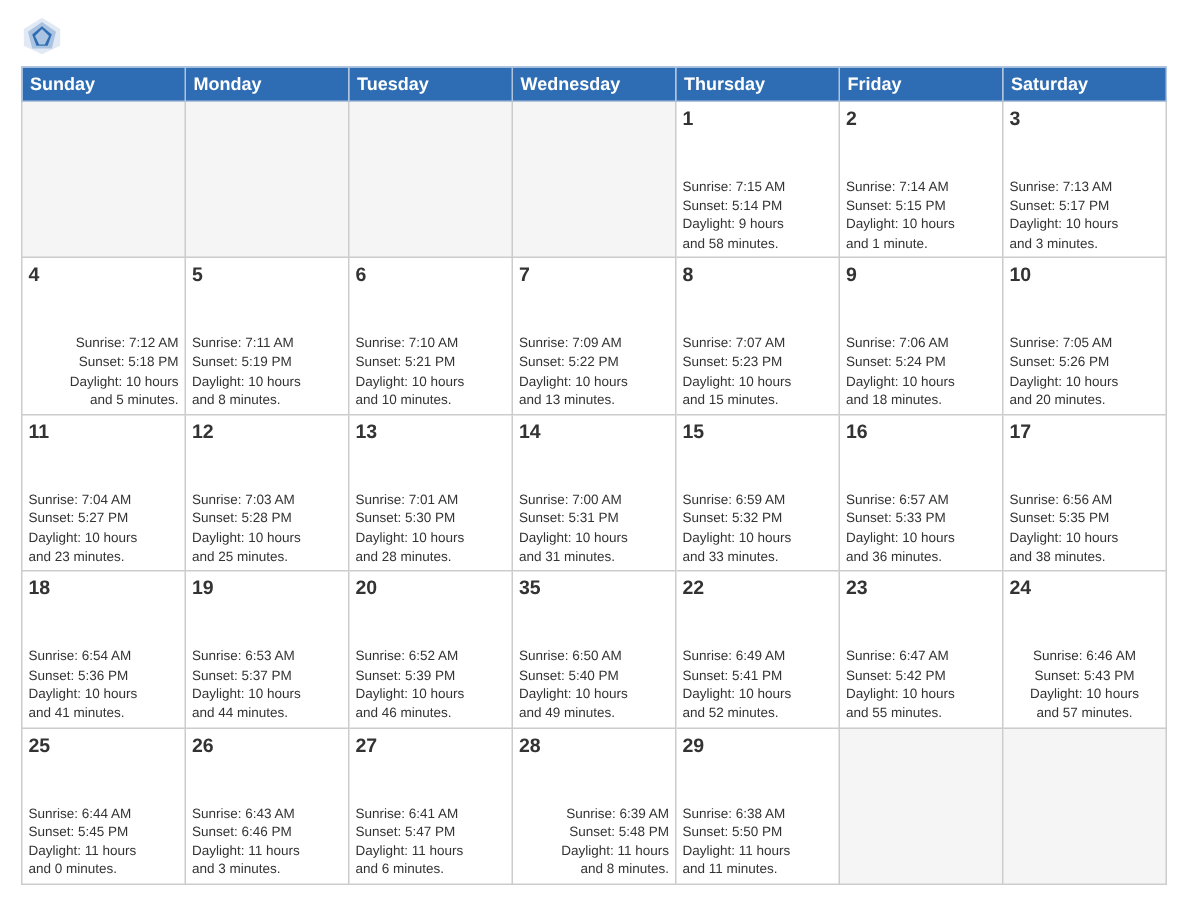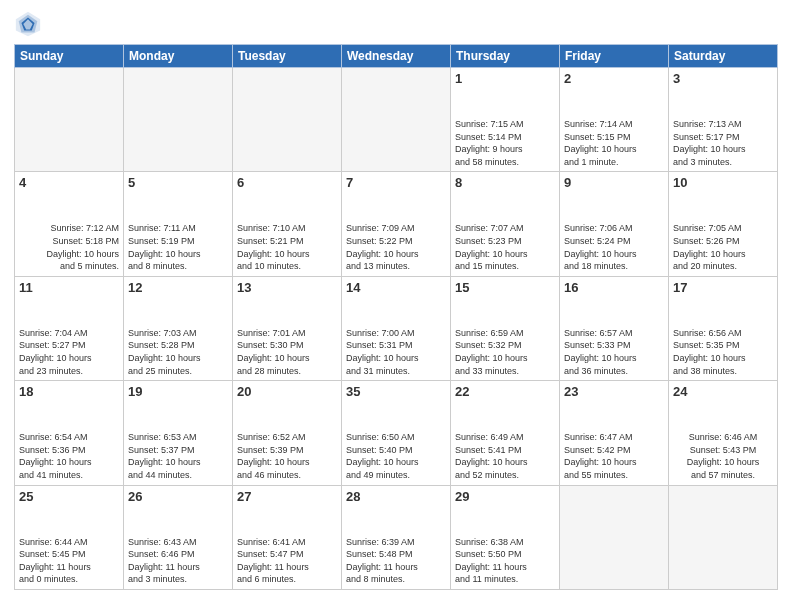--- a/index.html
+++ b/index.html
@@ -315,21 +315,21 @@
           </td>
           <td>
             <div class="day-number">27</div>
             <div class="day-info" style="white-space: pre-line;">Sunrise: 6:41 AM
 Sunset: 5:47 PM
 Daylight: 11 hours
 and 6 minutes.</div>
           </td>
           <td>
             <div class="day-number">28</div>
-            <div class="day-info" style="white-space: pre-line;">Sunrise: 6:39 AM
+            <div class="day-info" style="white-space: pre-line; text-align: right;">Sunrise: 6:39 AM
 Sunset: 5:48 PM
 Daylight: 11 hours
 and 8 minutes.</div>
           </td>
           <td>
             <div class="day-number">29</div>
             <div class="day-info" style="white-space: pre-line;">Sunrise: 6:38 AM
 Sunset: 5:50 PM
 Daylight: 11 hours
 and 11 minutes.</div>

